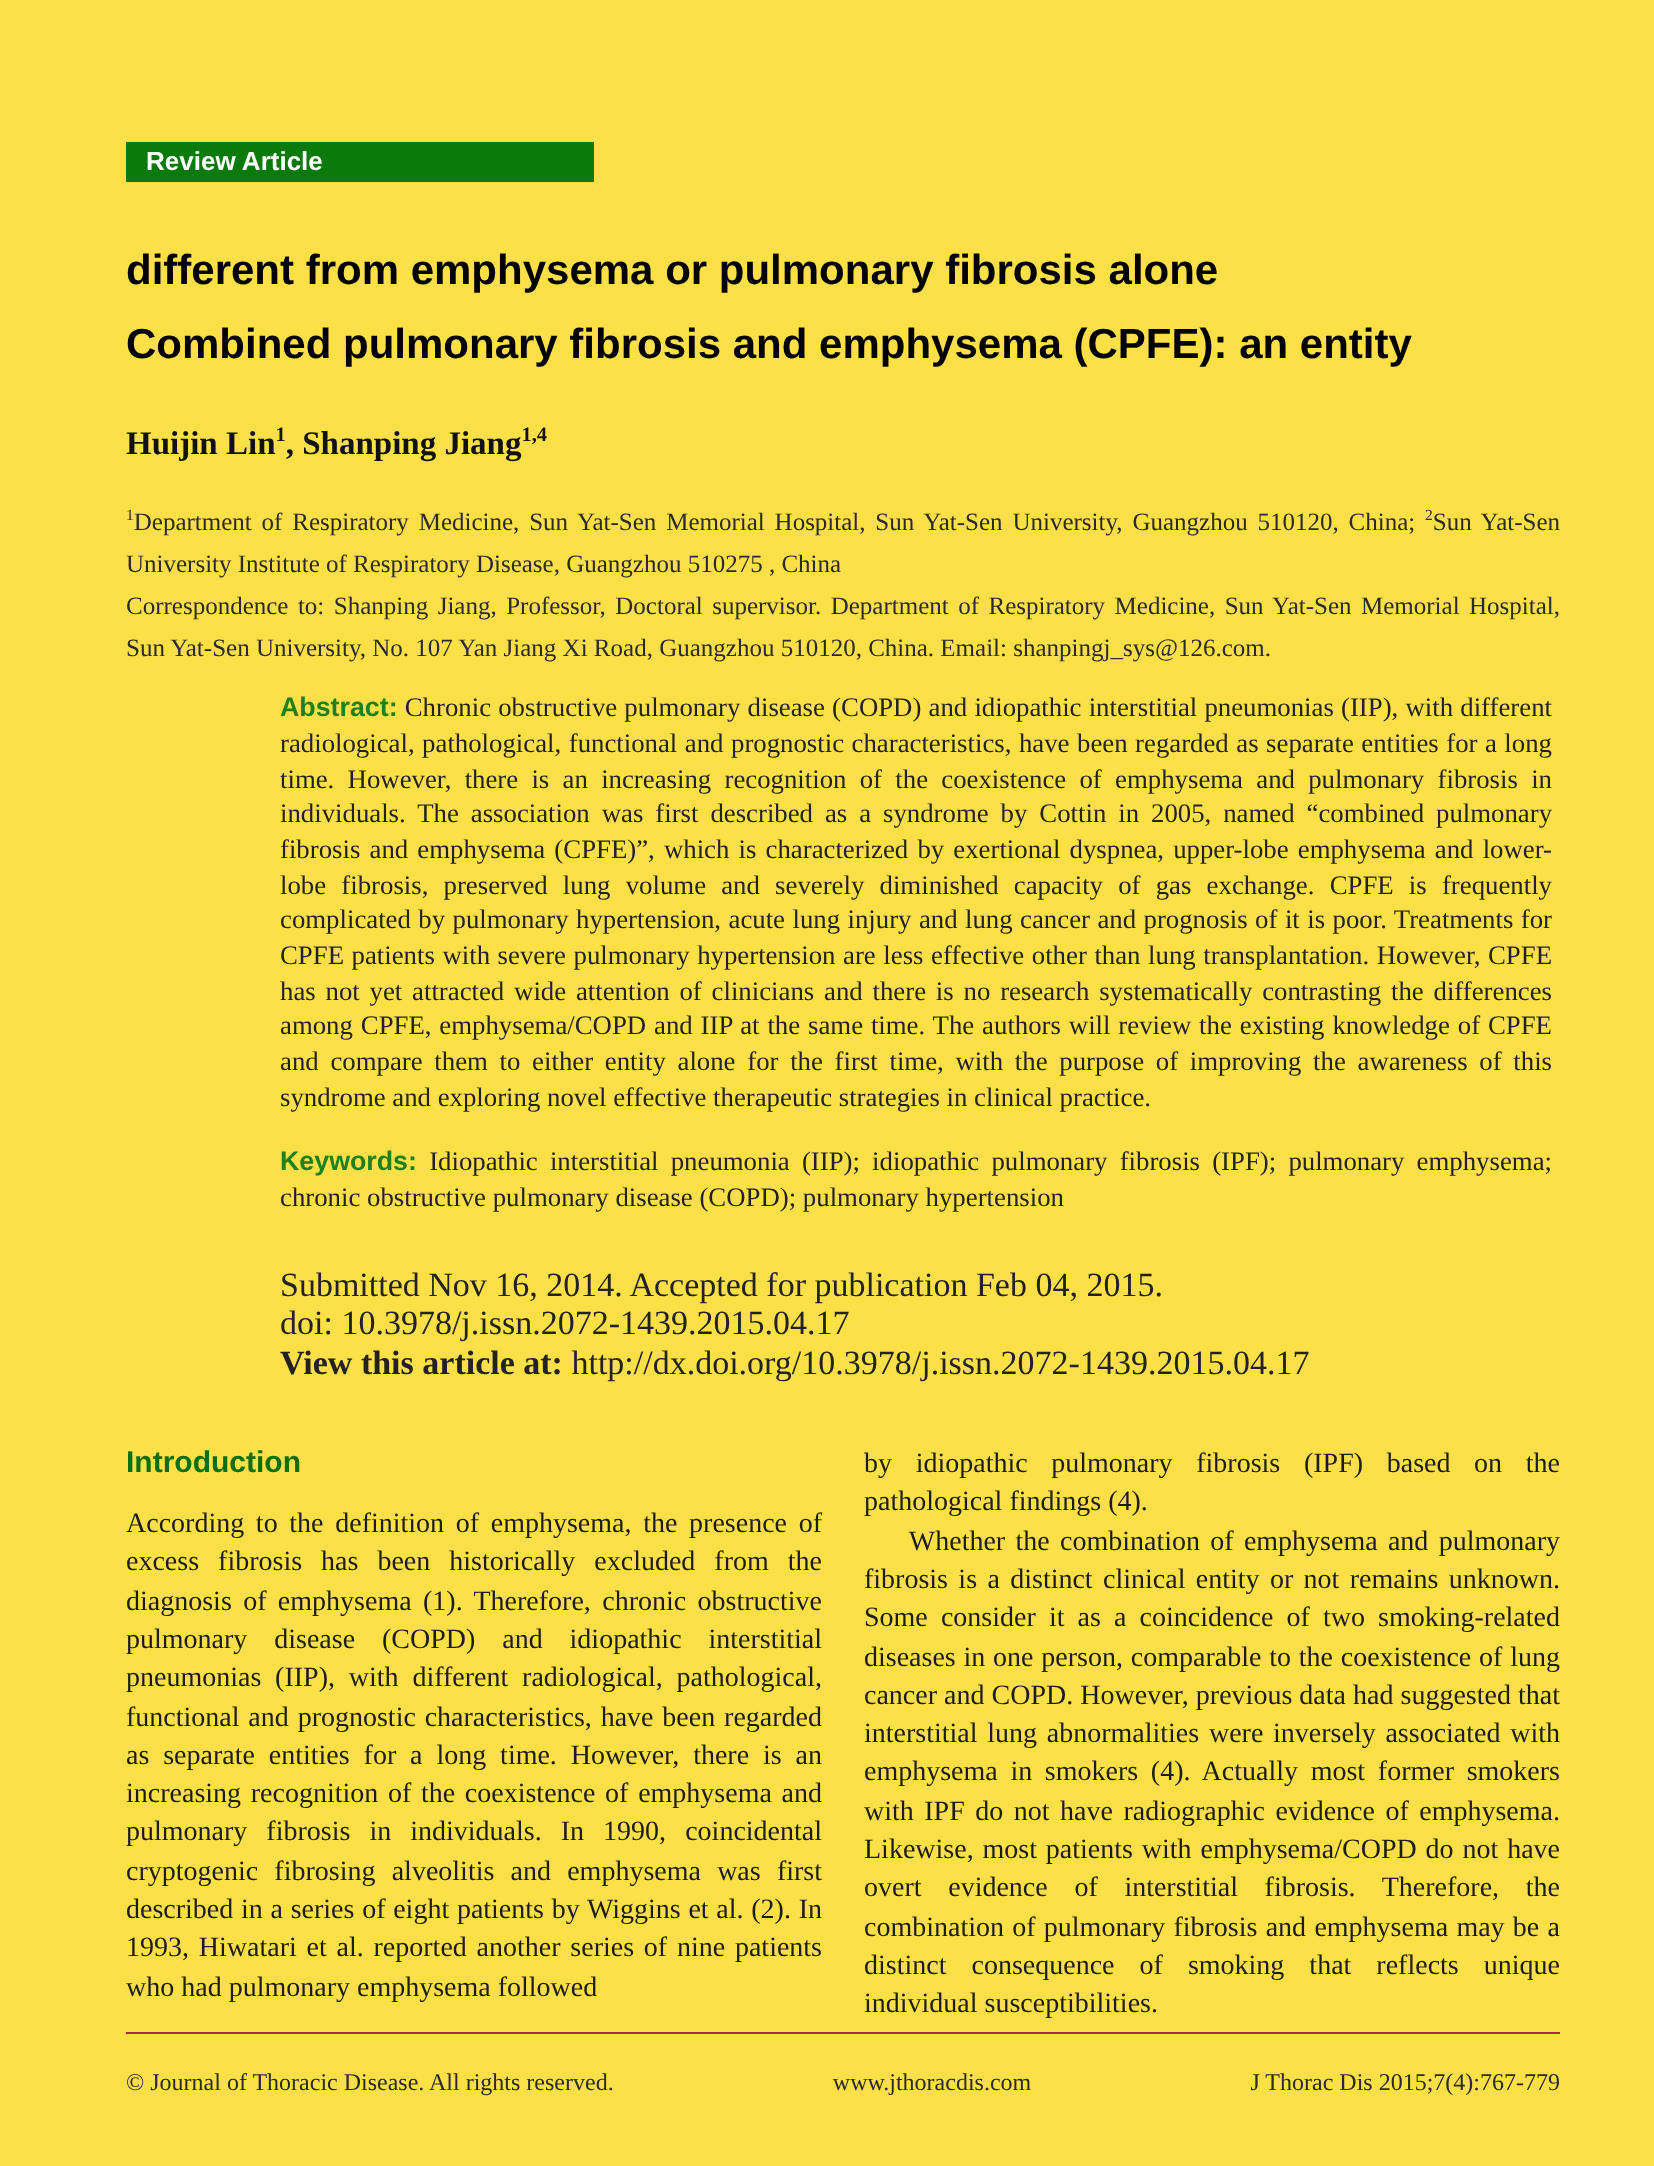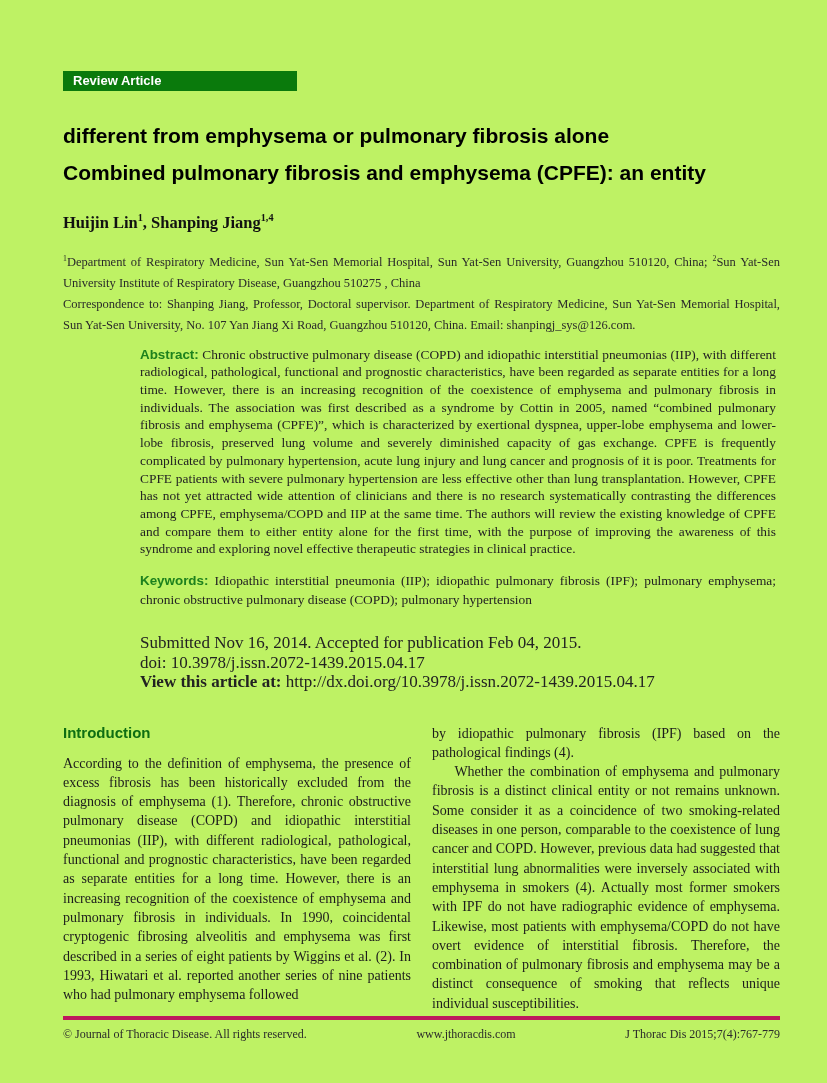--- a/index.html
+++ b/index.html
@@ -2,21 +2,21 @@
 <html><head>
 <meta charset="utf-8">
 <style>
   * { margin: 0; padding: 0; box-sizing: border-box; }
   html, body { background: #ffffff; }
   .page {
     position: relative;
     width: 827px;
     height: 1083px;
     margin: 0 auto;
-    background: #bef264;
+    background: #fde047;
     font-family: "Liberation Serif", serif;
     color: #1e1e1e;
     overflow: hidden;
   }
   .content { padding: 0 47px 0 63px; }
   .badge {
     display: inline-block;
     margin-top: 71px;
     width: 234px;
     background: #0a7a0c;
@@ -99,22 +99,22 @@
     line-height: 19.3px;
     text-align: justify;
     color: #1c1c1c;
   }
   .indent { text-indent: 1.6em; }
   .footer {
     position: absolute;
     top: 1016px;
     left: 63px;
     right: 47px;
-    border-top: 4px solid #be185d;
-    padding-top: 7px;
+    border-top: 1px solid #be185d;
+    padding-top: 17px;
     display: flex;
     justify-content: space-between;
     font-size: 12px;
     color: #2a2a2a;
   }
   .bold { font-weight: bold; }
 </style>
 </head>
 <body>
 

